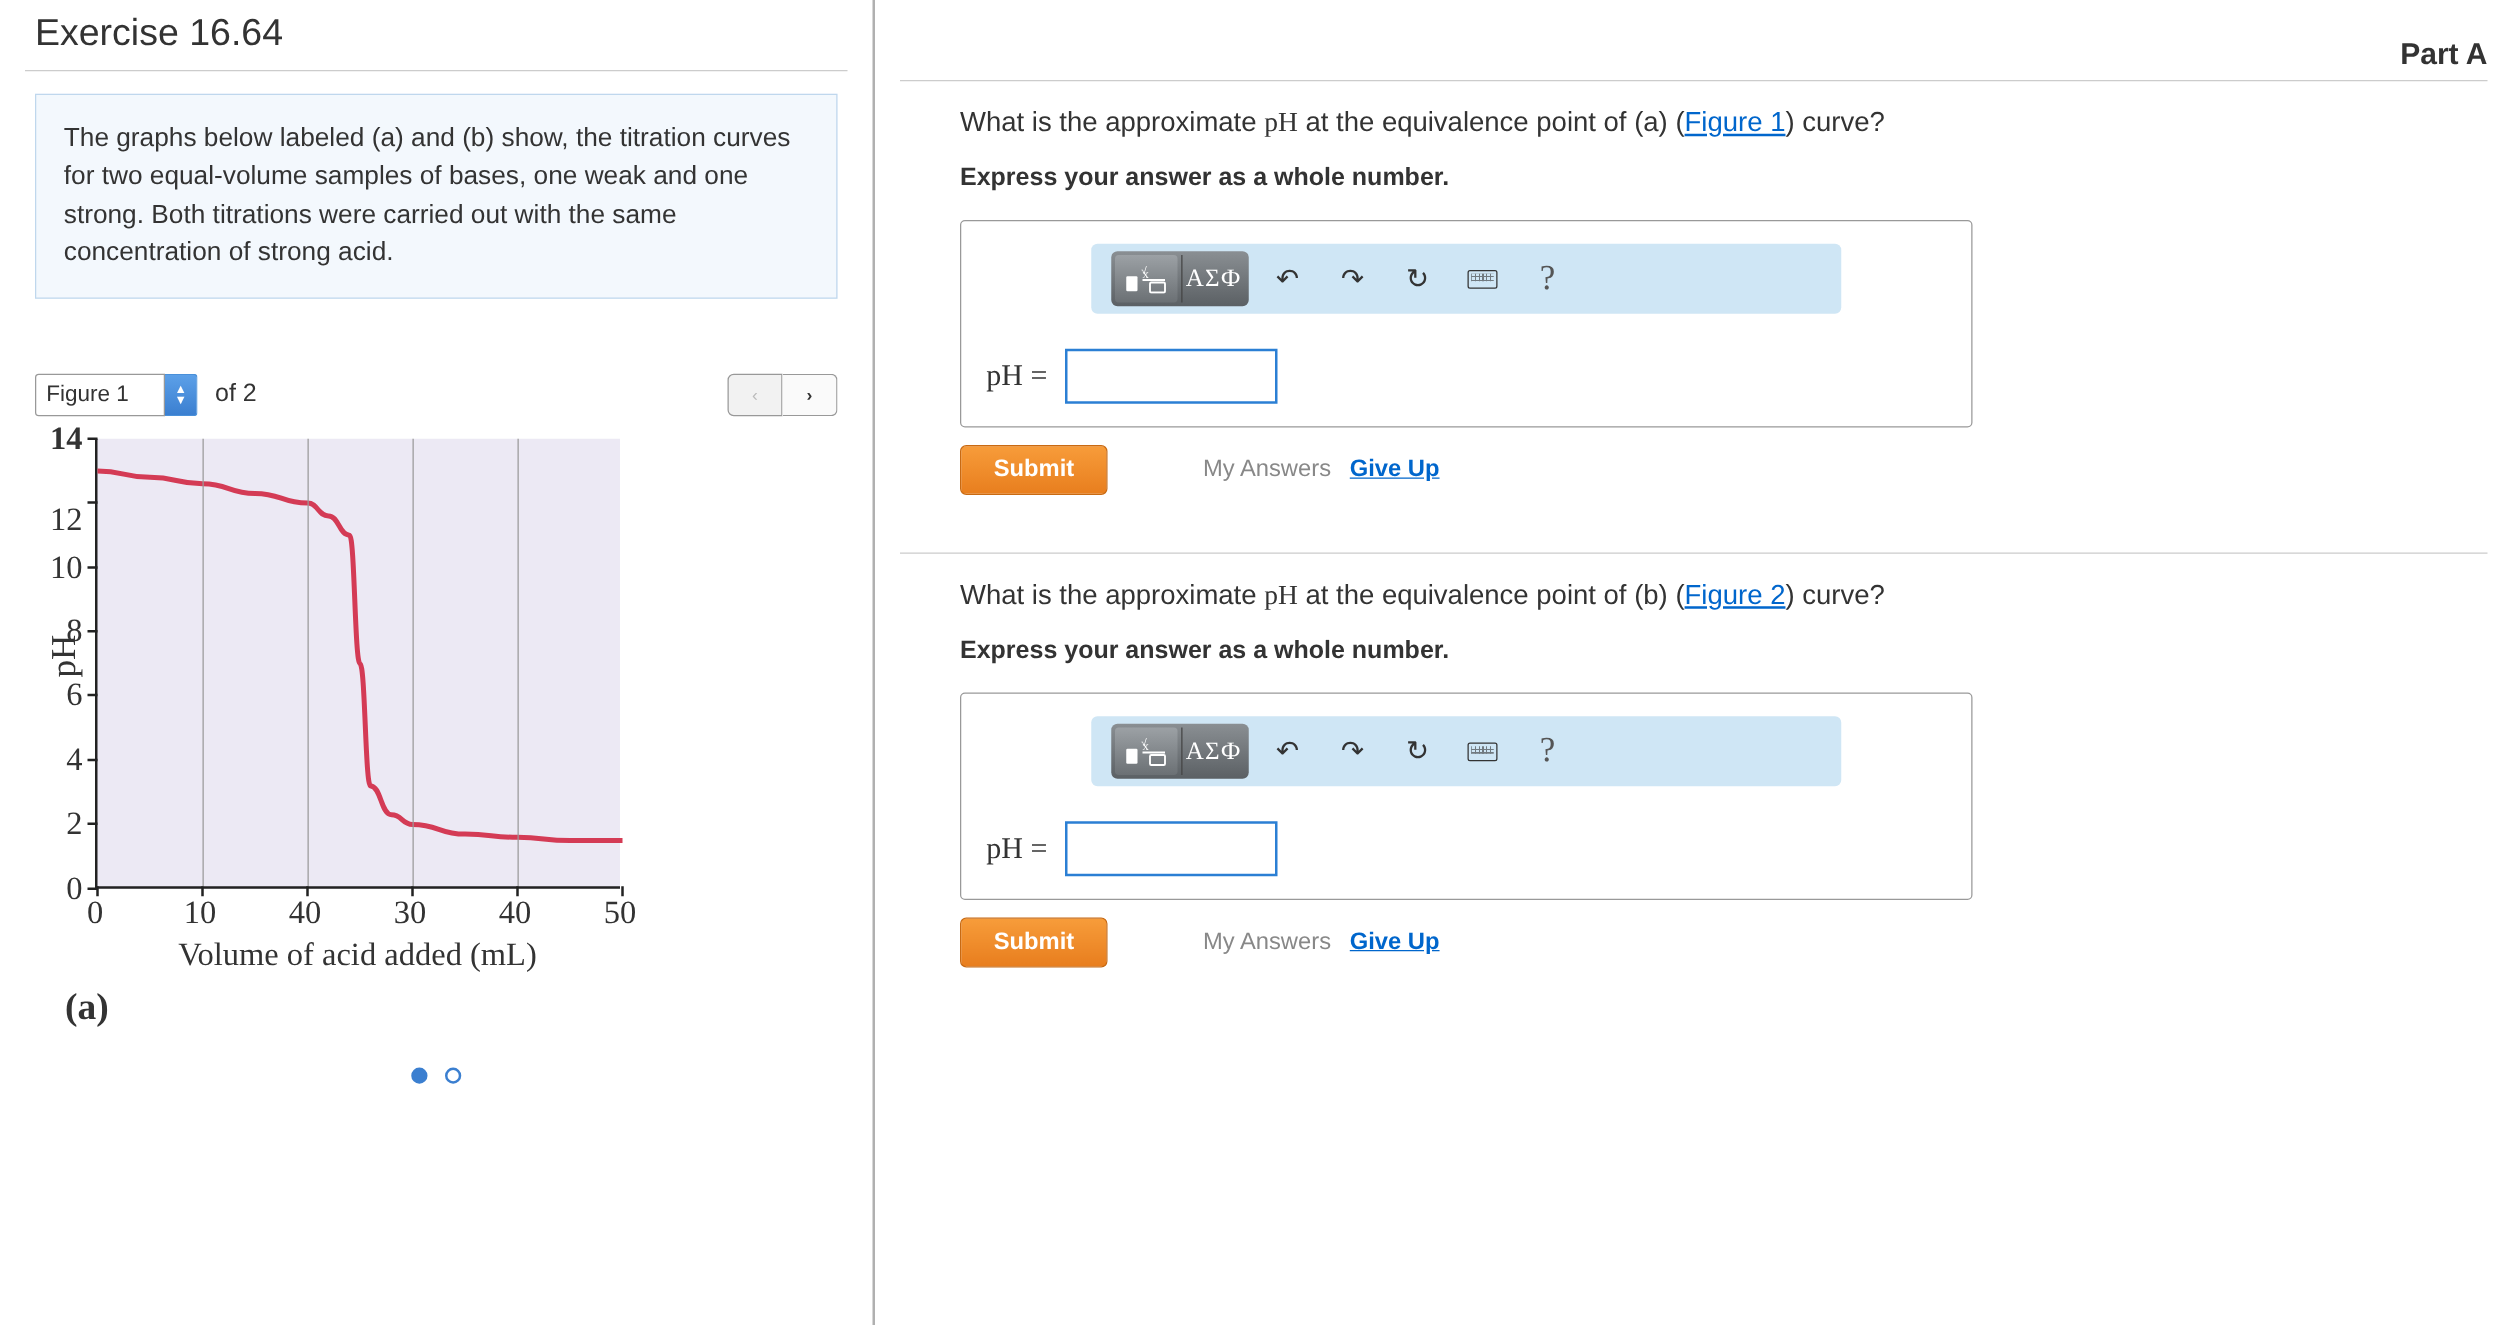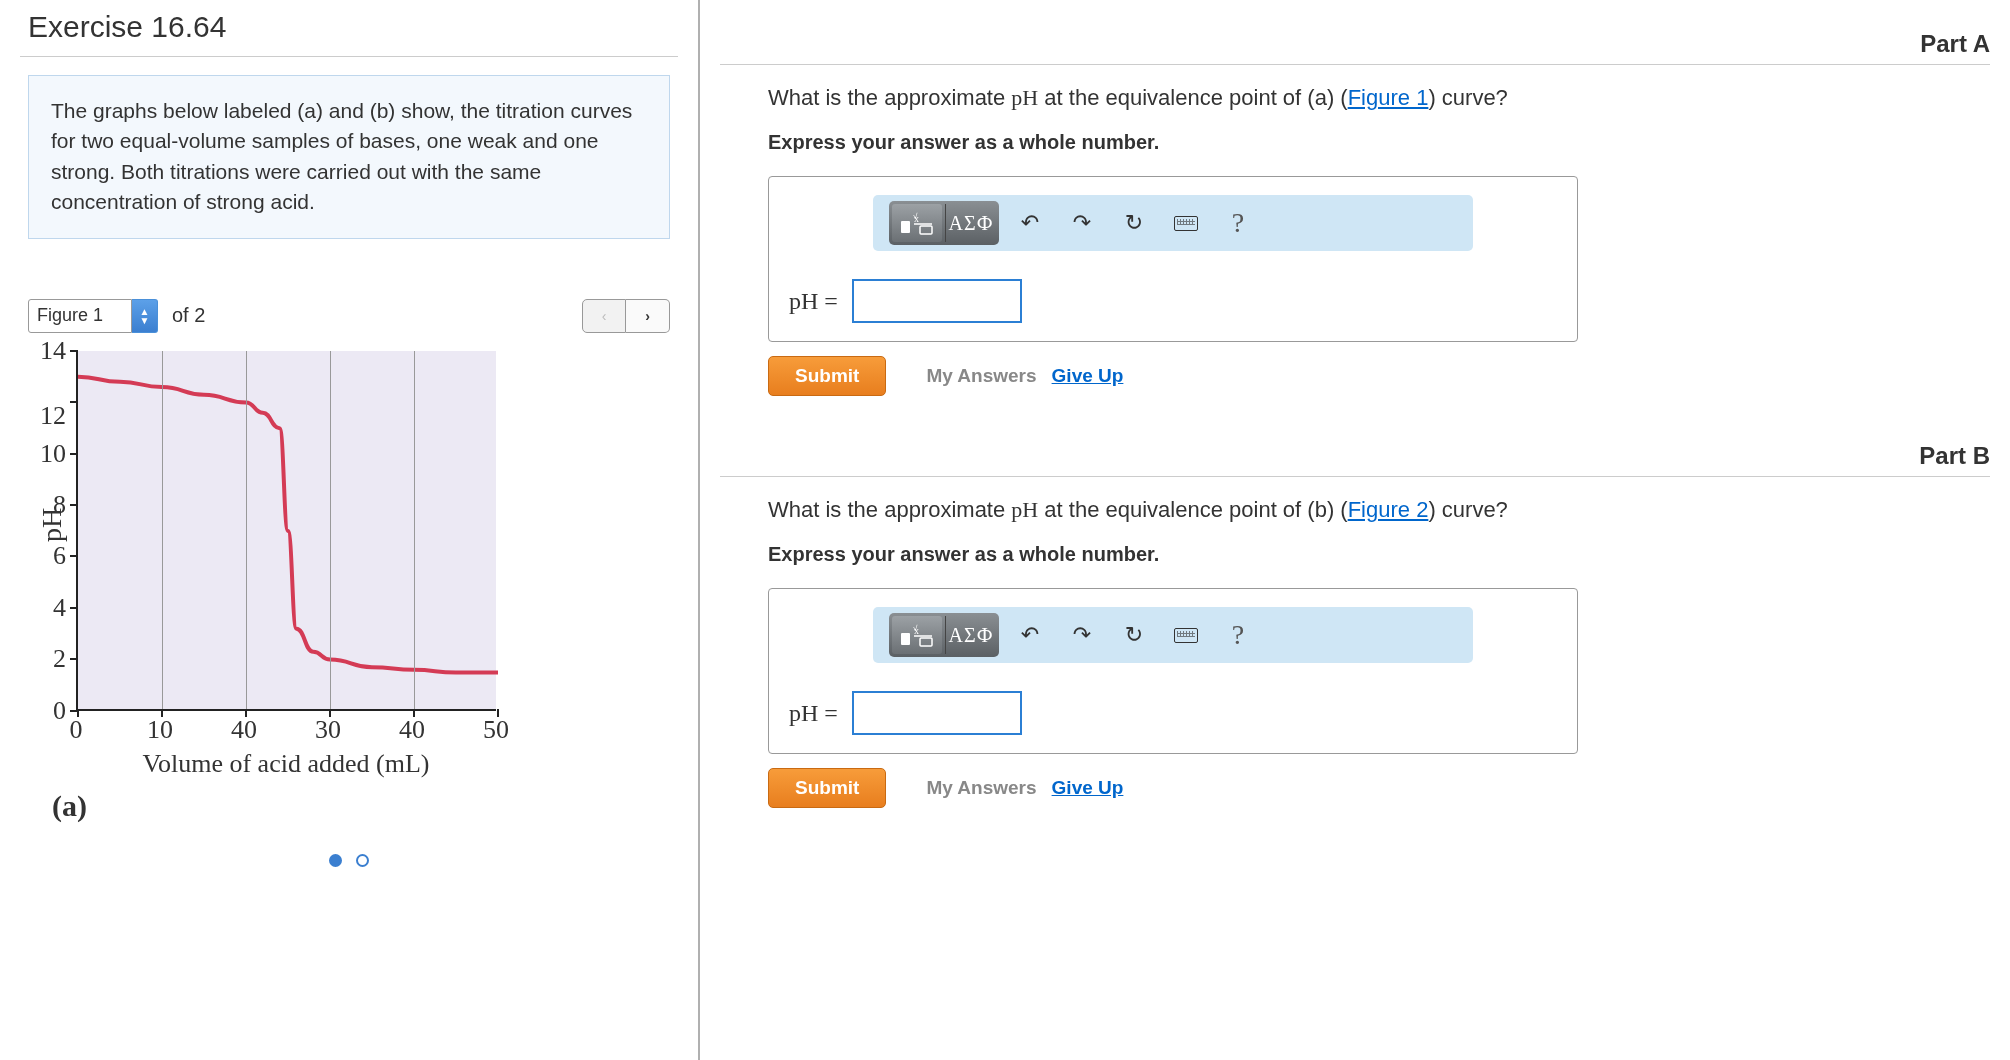--- a/index.html
+++ b/index.html
@@ -65,21 +65,21 @@
   .tb-greek { font-family: 'Times New Roman', serif; font-size: 20px; letter-spacing: 1px; }
   .tb-icon { width: 42px; height: 40px; display: flex; align-items: center; justify-content: center; font-size: 22px; color: #333; cursor: pointer; border-radius: 4px; }
   .tb-help { font-family: 'Times New Roman', serif; font-size: 28px; color: #555; }
   
   .answer-row { display: flex; align-items: center; padding-left: 20px; gap: 14px; }
   .answer-label { font-family: 'Times New Roman', serif; font-size: 24px; }
   .answer-input { width: 170px; height: 44px; border: 2px solid #2b7fd4; padding: 4px 8px; font-size: 20px; }
   
   .action-row { display: flex; align-items: center; gap: 40px; margin-top: 2px; }
   .submit-btn { background: linear-gradient(#f79c3a, #e87e1e); color: #fff; font-weight: bold; font-size: 19px; border: 1px solid #c96a12; border-radius: 5px; padding: 8px 26px; cursor: pointer; }
-  .my-answers { color: #888; font-size: 19px; font-weight: bold; }
+  .my-answers { color: #888; font-size: 19px; font-weight: normal; margin-left: 36px; }
   .giveup { color: #0066cc; text-decoration: underline; font-weight: bold; font-size: 19px; cursor: pointer; margin-left: 10px; }
   
   .kbd-icon { display: inline-block; width: 24px; height: 15px; border: 1.5px solid #333; border-radius: 2px; position: relative; }
   .kbd-icon::before { content: ''; position: absolute; top: 2px; left: 2px; right: 2px; bottom: 5px; background: repeating-linear-gradient(90deg, #333 0 1px, transparent 1px 3px), repeating-linear-gradient(0deg, #333 0 1px, transparent 1px 3px); opacity: .6; }
 </style>
 </head>
 <body>
 
 <div class="container">
 
@@ -112,21 +112,21 @@
         <div class="y-axis-label">pH</div>
         <div class="plot-row">
           <div class="y-ticks" id="y-ticks">
               <span style="top: 360px;">0</span>
               <span style="top: 308.571px;">2</span>
               <span style="top: 257.143px;">4</span>
               <span style="top: 205.714px;">6</span>
               <span style="top: 154.286px;">8</span>
               <span style="top: 102.857px;">10</span>
               <span style="top: 65px;">12</span>
-              <span style="top: 0px;">14</span>
+              <span style="top: 0px; font-weight: bold;">14</span>
             </div>
           <div class="chart-col">
             <div class="plot" id="plot">
               <svg class="curve" id="curve-svg" width="420" height="360">
                   <path d="M 0 25.714285714285722 C 21 25.714285714285722 21 30.857142857142833 42 30.857142857142833 C 63 30.857142857142833 63 36 84 36 C 105 36 105 43.714285714285666 126 43.714285714285666 C 147 43.714285714285666 147 51.428571428571445 168 51.428571428571445 C 176.4 51.428571428571445 176.4 61.71428571428572 184.8 61.71428571428572 C 193.2 61.71428571428572 193.2 77.14285714285717 201.6 77.14285714285717 C 205.8 77.14285714285717 205.8 180 210 180 C 214.2 180 214.2 277.7142857142857 218.4 277.7142857142857 C 226.8 277.7142857142857 226.8 300.85714285714283 235.20000000000002 300.85714285714283 C 243.60000000000002 300.85714285714283 243.60000000000002 308.57142857142856 252 308.57142857142856 C 273 308.57142857142856 273 316.2857142857143 294 316.2857142857143 C 315 316.2857142857143 315 318.85714285714283 336 318.85714285714283 C 357 318.85714285714283 357 321.42857142857144 378 321.42857142857144 C 399 321.42857142857144 399 321.42857142857144 420 321.42857142857144" stroke="#d43b55" stroke-width="4" fill="none" stroke-linecap="round"></path>
                 </svg>
             <div class="tick-mark-x" style="left: -1px;"></div>
                 <div class="grid-v" style="left: 84px;"></div>
                 <div class="tick-mark-x" style="left: 83px;"></div>
                 <div class="grid-v" style="left: 168px;"></div>
@@ -220,21 +220,20 @@
           <button class="submit-btn">Submit</button>
           <span>
             <span class="my-answers">My Answers</span>
             <a class="giveup">Give Up</a>
           </span>
         </div>
       </div>
     </div>
 
     <div class="part-section" style="margin-top:46px">
-      <div class="part-title">Part B</div>
       <hr class="part-hr">
       <div class="part-body">
         <div class="question">
           <span>What is the approximate </span><span class="ph">pH</span><span> at the equivalence point of (b) (</span><a class="figlink">Figure 2</a><span>) curve?</span>
         </div>
         <div class="instruction">Express your answer as a whole number.</div>
 
         <div class="answer-box">
           <div class="toolbar">
             <div class="tb-group-dark">

